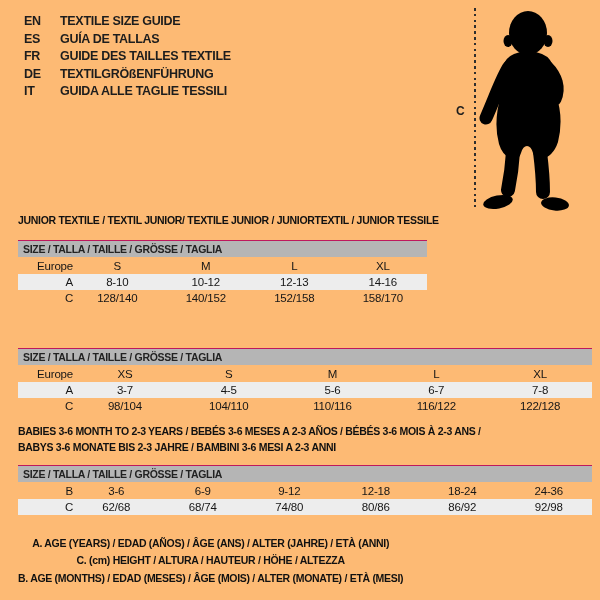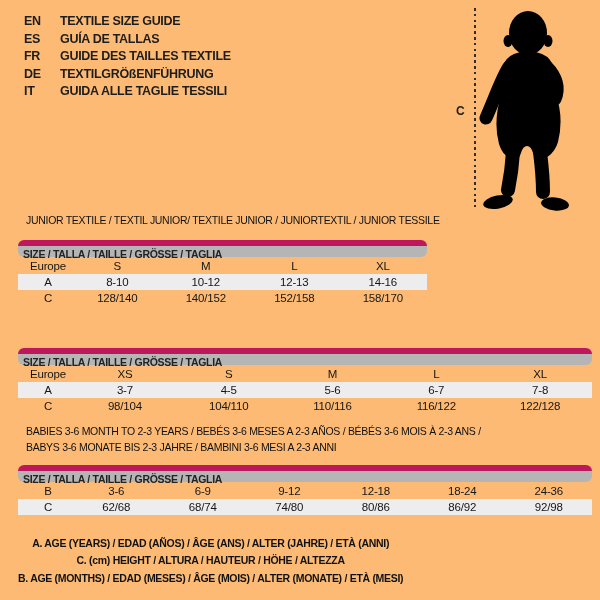--- a/index.html
+++ b/index.html
@@ -17,39 +17,39 @@
 
   
   .figure-svg { position:absolute; left:470px; top:0; width:130px; height:215px; }
   .measure-line {
     position:absolute; left:474px; top:8px; width:2px; height:199px;
     background:repeating-linear-gradient(to bottom, #2e2e2e 0 2.6px, transparent 2.6px 5.8px);
   }
   .c-label { position:absolute; left:456px; top:104px; font-weight:bold; font-size:12px; }
 
   
-  .sec-title { position:absolute; font-weight:normal; font-size:10.5px; letter-spacing:-0.3px; line-height:16px; color:#111;margin-left:8px; }
+  .sec-title { position:absolute; font-weight:bold; font-size:10.5px; letter-spacing:-0.3px; line-height:16px; color:#111; }
   #title1 { left:18px; top:212px; width:450px; }
   #title2 { left:18px; top:318px; width:545px; }
   #title3 { left:18px; top:423px; width:505px; }
   .sub { font-size:7.5px; vertical-align:-2px; }
 
   
   .stable { position:absolute; left:18px; }
   #table1 { top:240px; width:409px; }
   #table2 { top:348px; width:574px; }
   #table3 { top:465px; width:574px; }
   .size-bar {
-    height:17px; line-height:16px; background:var(--bar); border-top:6px solid #be185d;
+    height:17px; line-height:16px; background:var(--bar); border-top:1px solid #be185d;
     font-weight:bold; font-size:10.5px; letter-spacing:-0.3px; color:#222;
-    padding-left:5px; box-sizing:border-box; margin-bottom:1px;border-radius:6px;
+    padding-left:5px; box-sizing:border-box; margin-bottom:1px;
   }
   .trow { display:grid; height:16px; line-height:16px; font-size:11.5px; letter-spacing:-0.2px; color:#161616; }
   .trow.shaded { background:var(--shade); }
-  .tlabel { text-align:center; padding-left:5px; }
+  .tlabel { text-align:right; padding-left:5px; }
   .tcell { text-align:center; }
 
   
   .legend { position:absolute; left:18px; top:535px; }
   .legend-line { font-weight:bold; font-size:10.5px; letter-spacing:-0.3px; line-height:17.3px; color:#111;text-align:center; }
 </style>
 </head>
 <body>
 
 <div class="canvas" style="--bar: #b5b5b5; --shade: #ededed; --ink: #1d1d1d;">

